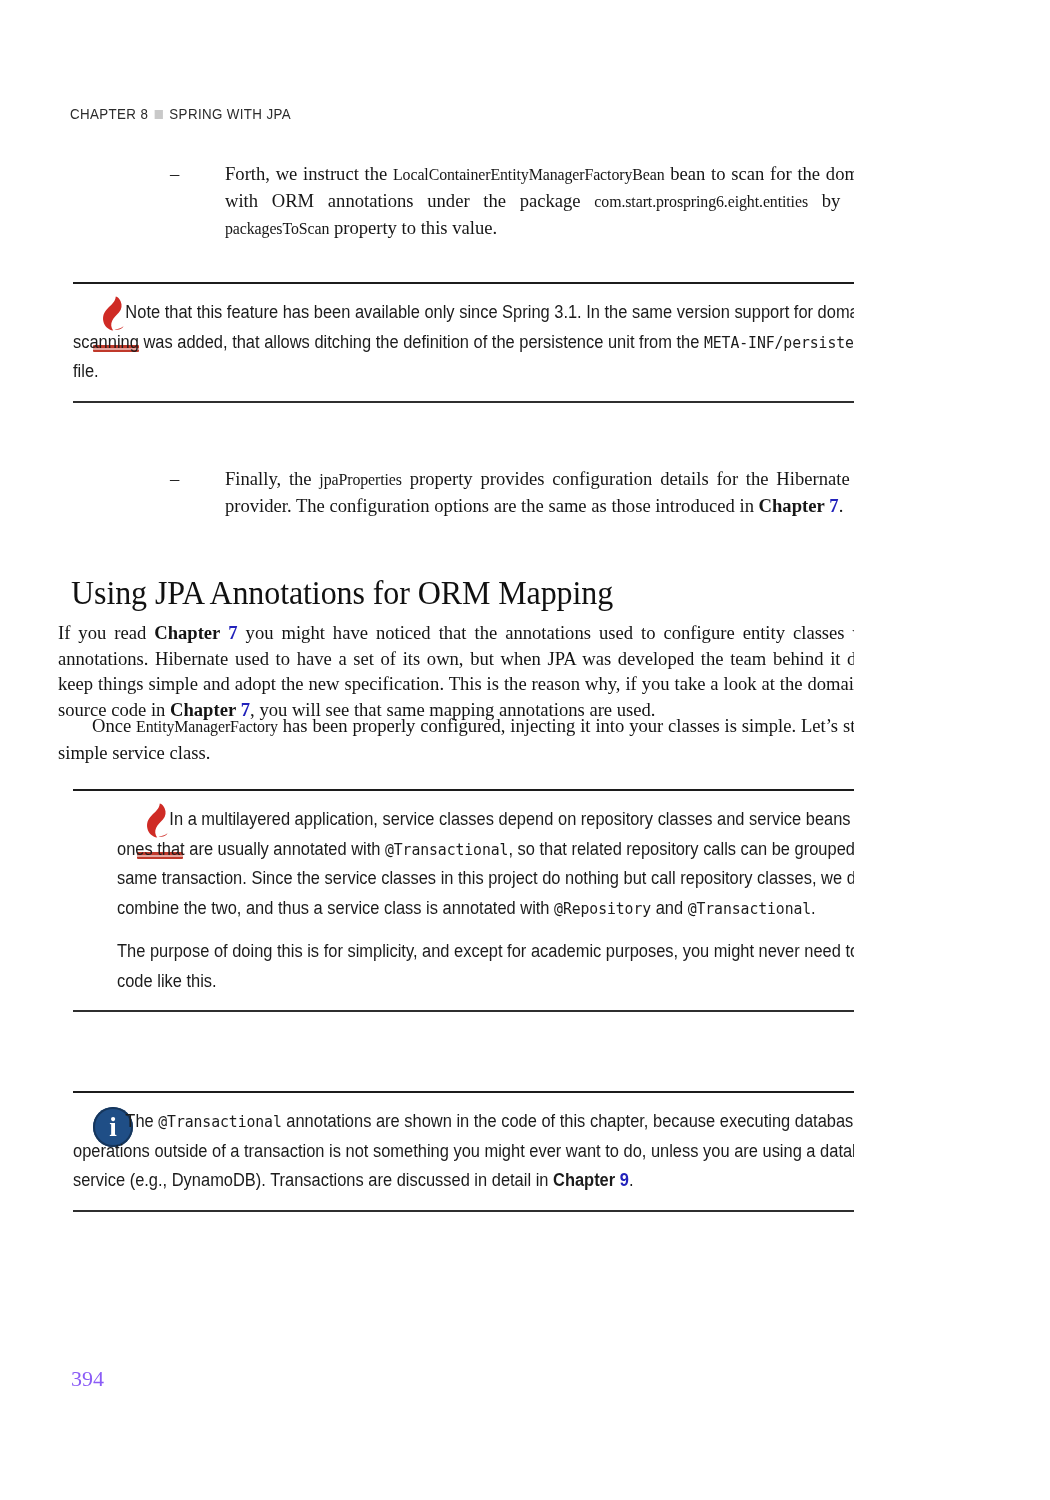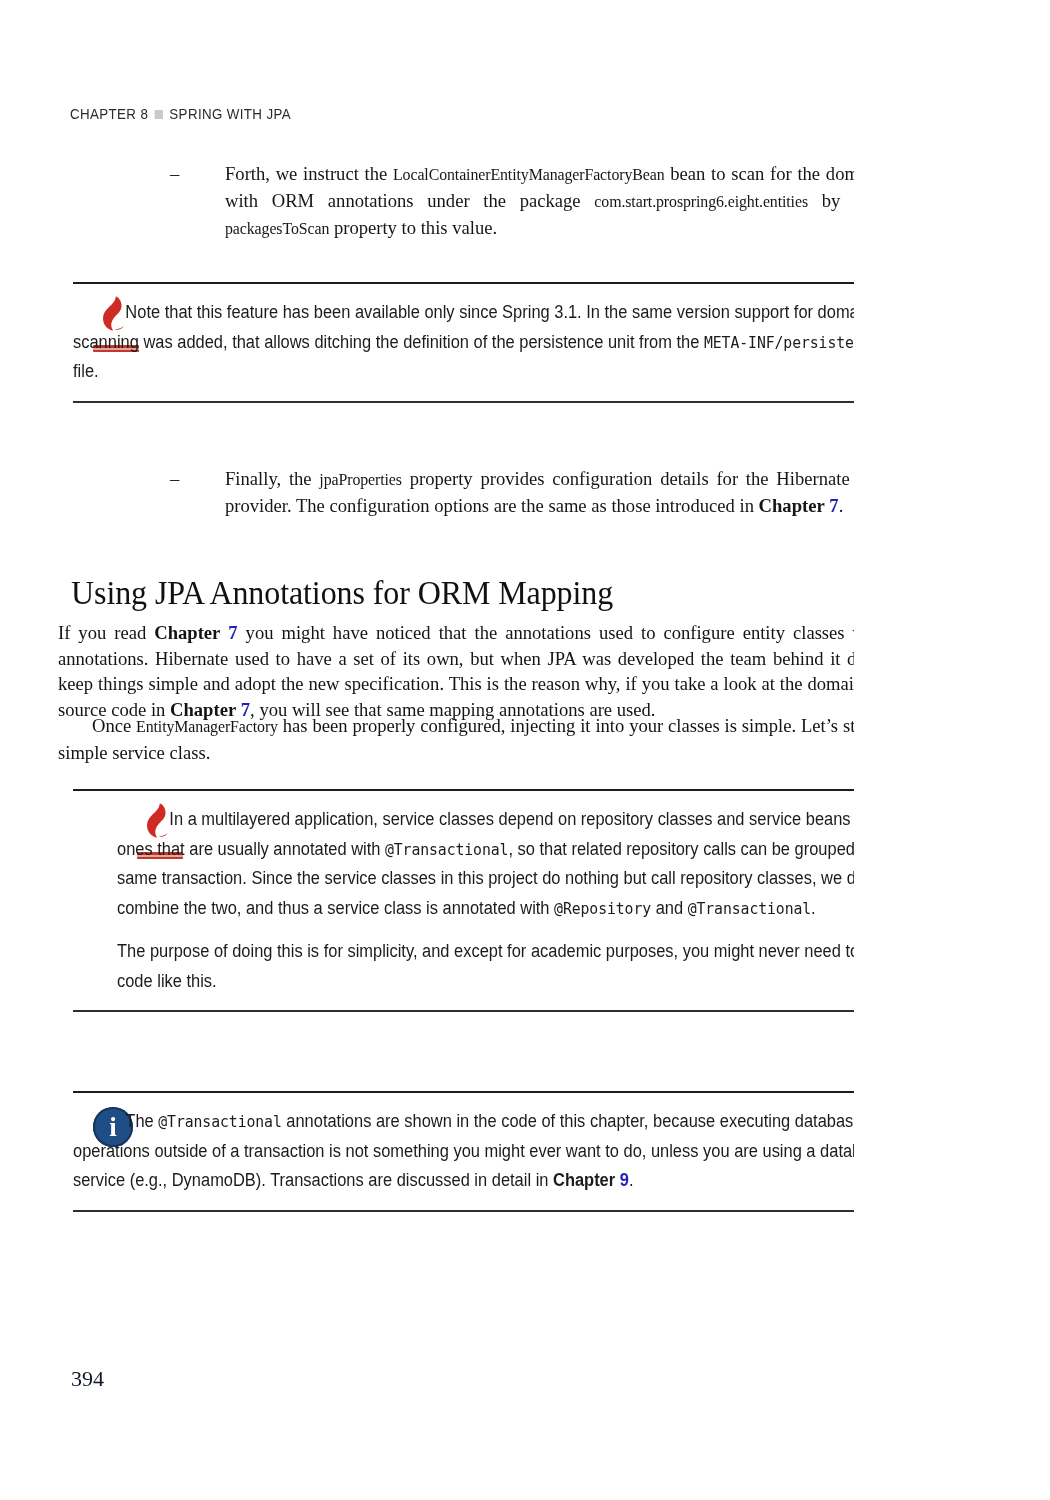--- a/index.html
+++ b/index.html
@@ -182,21 +182,21 @@
     color: #141414;
   }
   .para .ind { display: inline-block; width: 34px; }
 
   
   .folio {
     position: absolute;
     left: 71px;
     top: 1366px;
     font-size: 22px;
-    color: #0f172a;
+    color: #8b5cf6;
   }
 </style>
 </head>
 <body>
 
 <div class="page">
 
   <div class="running-head">
     <span>CHAPTER 8</span><span class="sq"></span><span>SPRING WITH JPA</span>
   </div>

